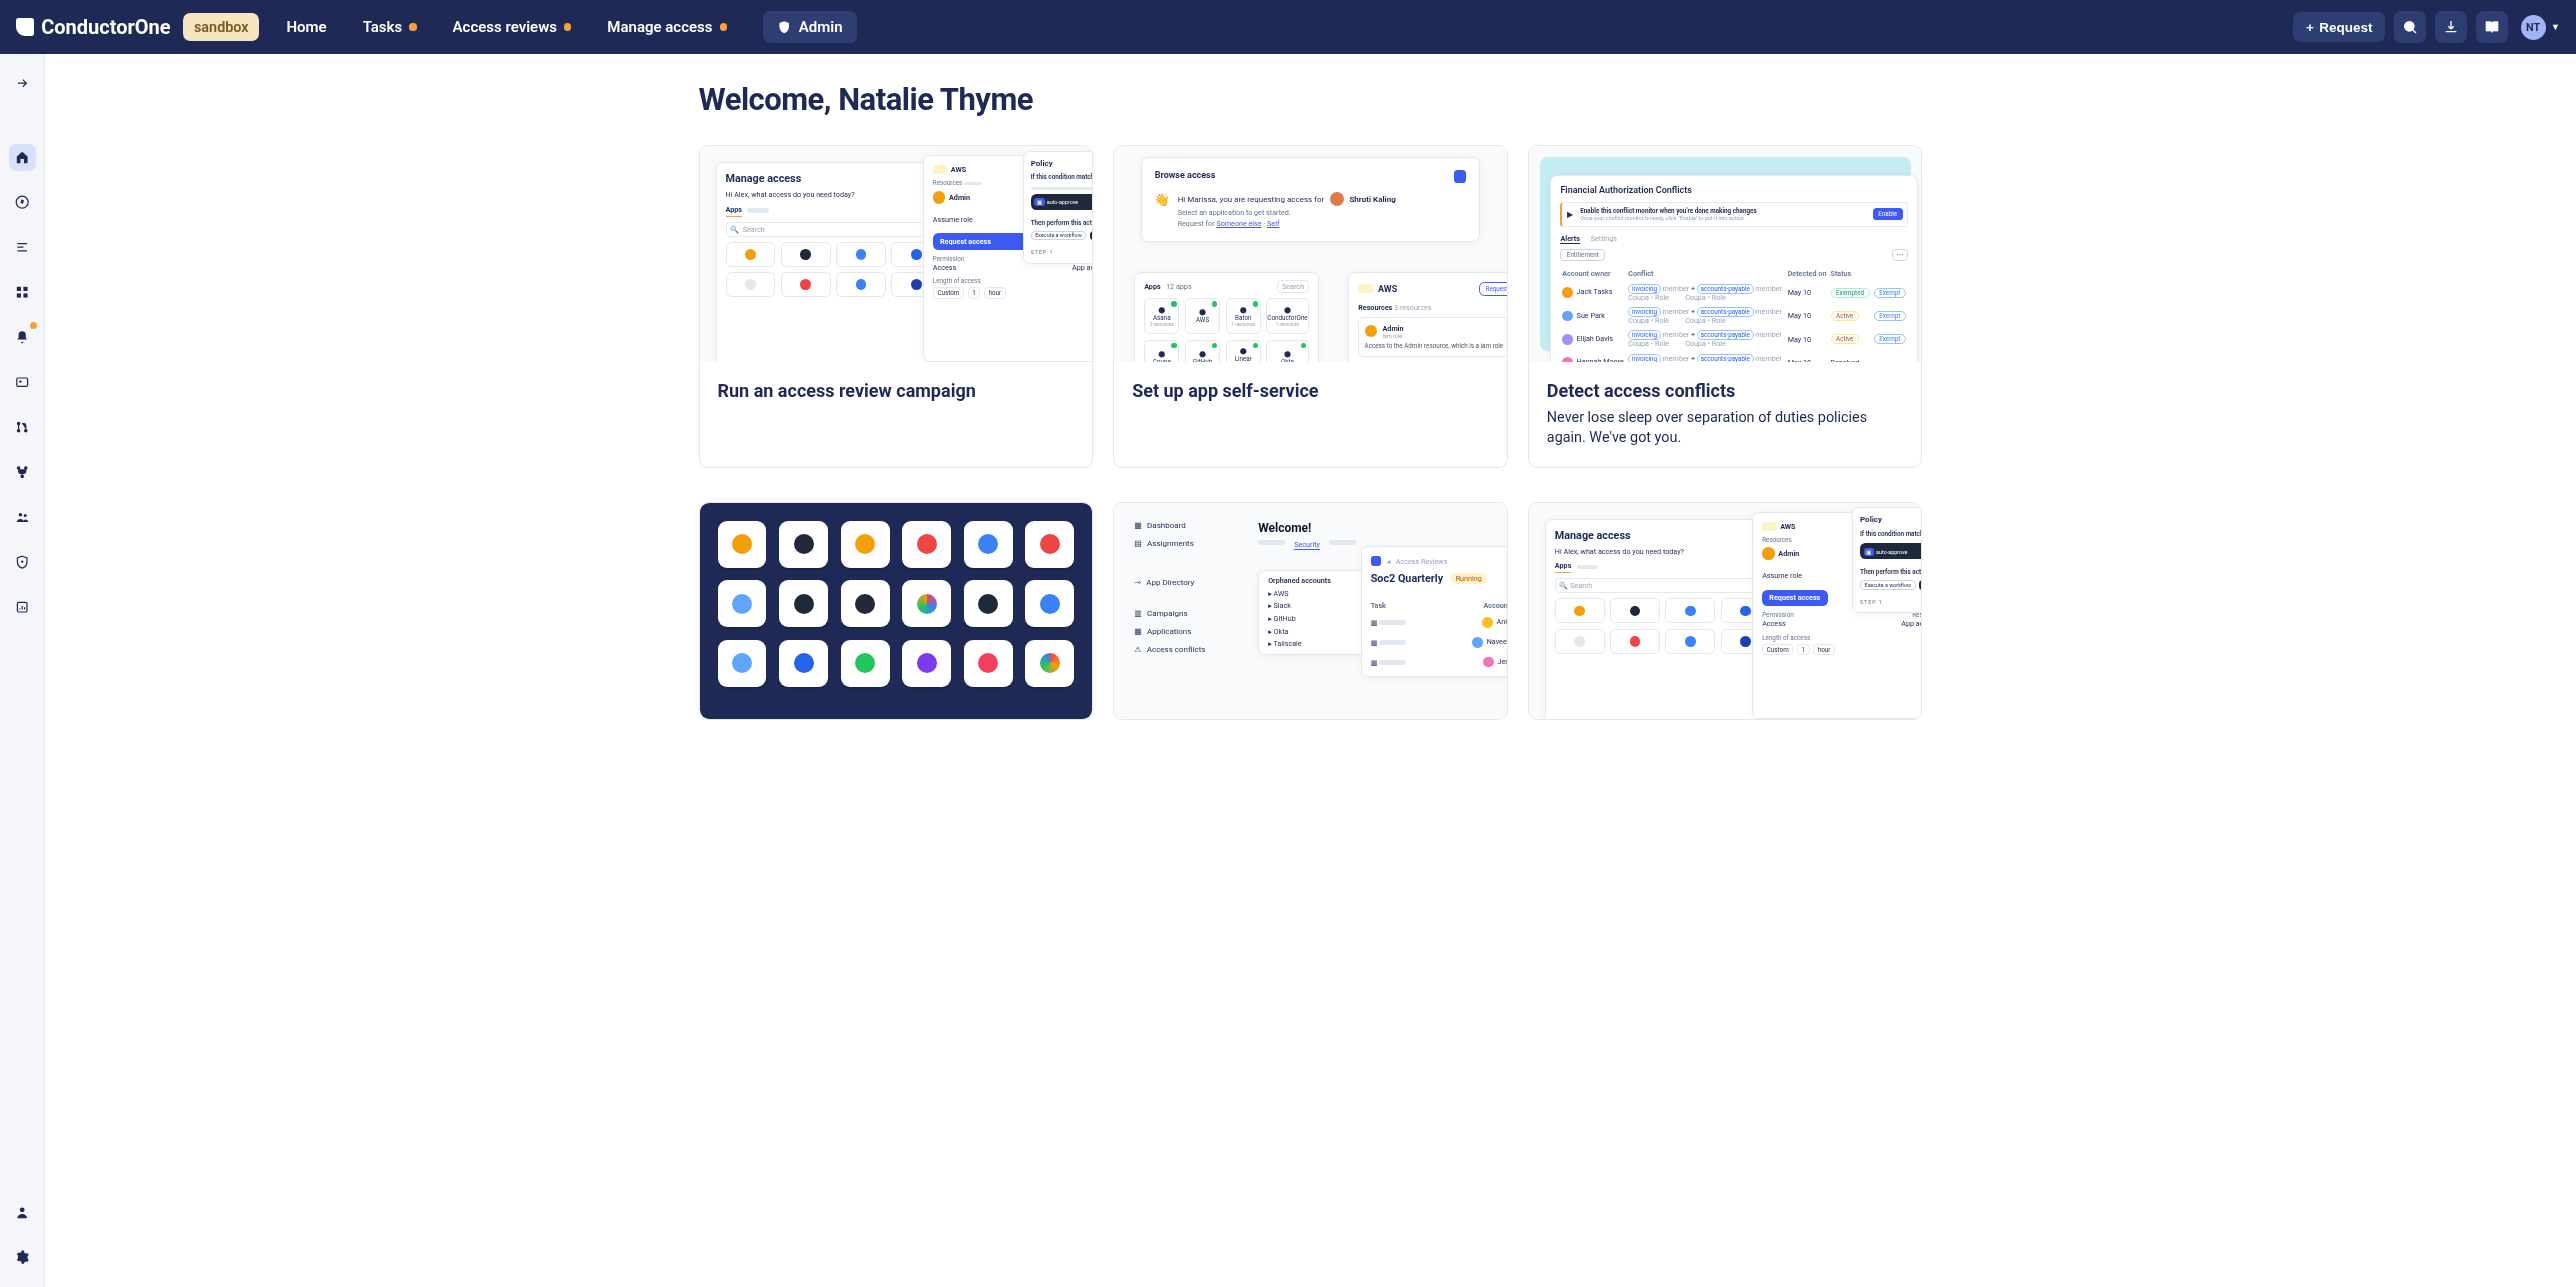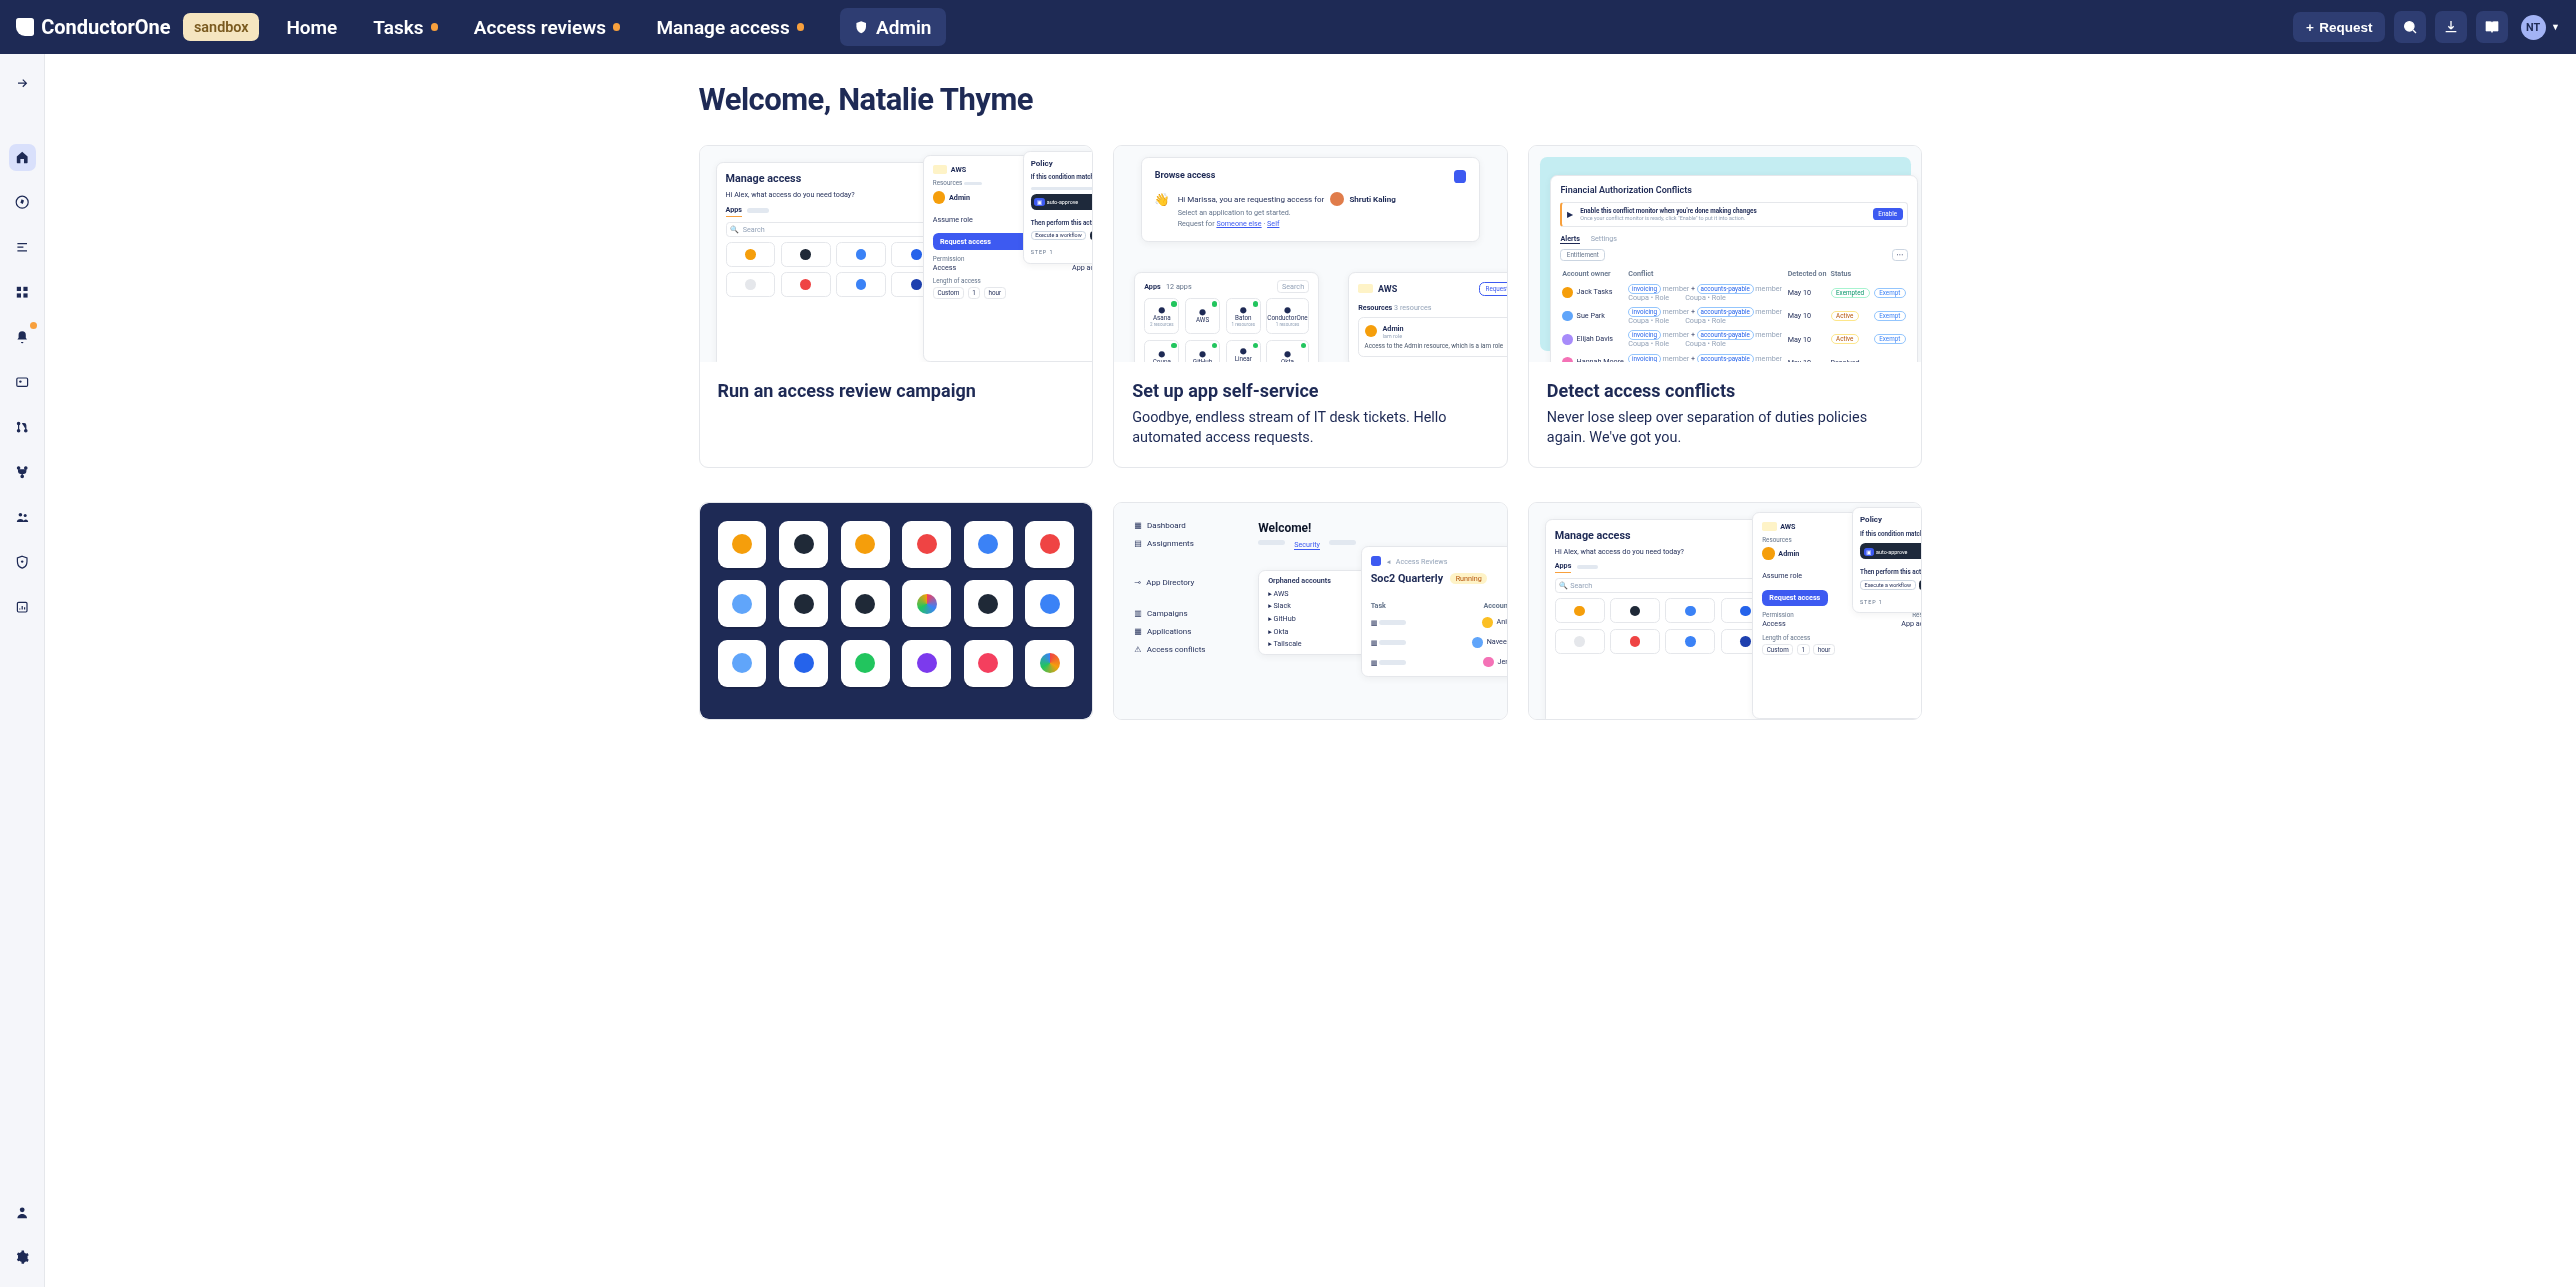--- a/index.html
+++ b/index.html
@@ -25,21 +25,21 @@
   .brand-logo {
     width: 18px; height: 18px; background: #fff; border-radius: 2.7px 2.7px 2.7px 50%;
     display:inline-block; position:relative;
   }
   .env-pill {
     background: #f5e5c0; color: #7a5a1f;
     padding: 5.4px 10.8px; border-radius: 7.2px; font-size: 14.4px; font-weight:600;
     margin-right: 27px;
   }
   .nav-links { display:flex; gap: 36px; align-items:center; }
-  .nav-link { color:#fff; font-size:19px; font-weight:600; display:flex; align-items:center; gap:7.2px; cursor:pointer; }
+  .nav-link { color:#fff; font-size:15px; font-weight:600; display:flex; align-items:center; gap:7.2px; cursor:pointer; }
   .nav-dot { width:7.2px; height:7.2px; border-radius:50%; background:#f8a03d; display:inline-block; }
   .admin-link {
     background:#2e3d72; padding:7.2px 14.4px; border-radius:7.2px;
     display:flex; align-items:center; gap:7.2px;
   }
   .shield-icon { width:14.4px; height:14.4px; fill:#fff; }
   .nav-spacer { flex:1; }
   .request-btn {
     background:#2e3d72; color:#fff; border:none; padding:7.2px 12.6px; border-radius:7.2px;
     font-size:13.5px; font-weight:600; display:flex; align-items:center; gap:5.4px; cursor:pointer;
@@ -516,21 +516,20 @@
                 <div style="font-size:7.2px;font-weight:700">Admin</div>
                 <div style="font-size:5.4px;color:#94a3b8">Iam role</div>
               </div>
             </div>
             <div style="font-size:6.3px;color:#475569;margin-top:3.6px;">Access to the Admin resource, which is a iam role</div>
           </div>
         </div>
       </div>
       <div class="card-body">
         <div class="card-title">Set up app self-service</div>
-        <div class="card-desc">Goodbye, endless stream of IT desk tickets. Hello automated access requests.</div>
       </div>
     </div>
 
     <div class="card">
       <div class="card-illus c3">
         <div class="teal"></div>
         <div class="mock-window conflicts">
           <div style="font-size:9px;font-weight:600">Financial Authorization Conflicts</div>
           <div style="display:flex;align-items:center;gap:7.2px;border-left:2.7px solid #f8a03d;border:0.9px solid #e5e7eb;border-left:2.7px solid #f8a03d;border-radius:3.6px;padding:4.5px;margin-top:7.2px;">
             <span>▶</span>

